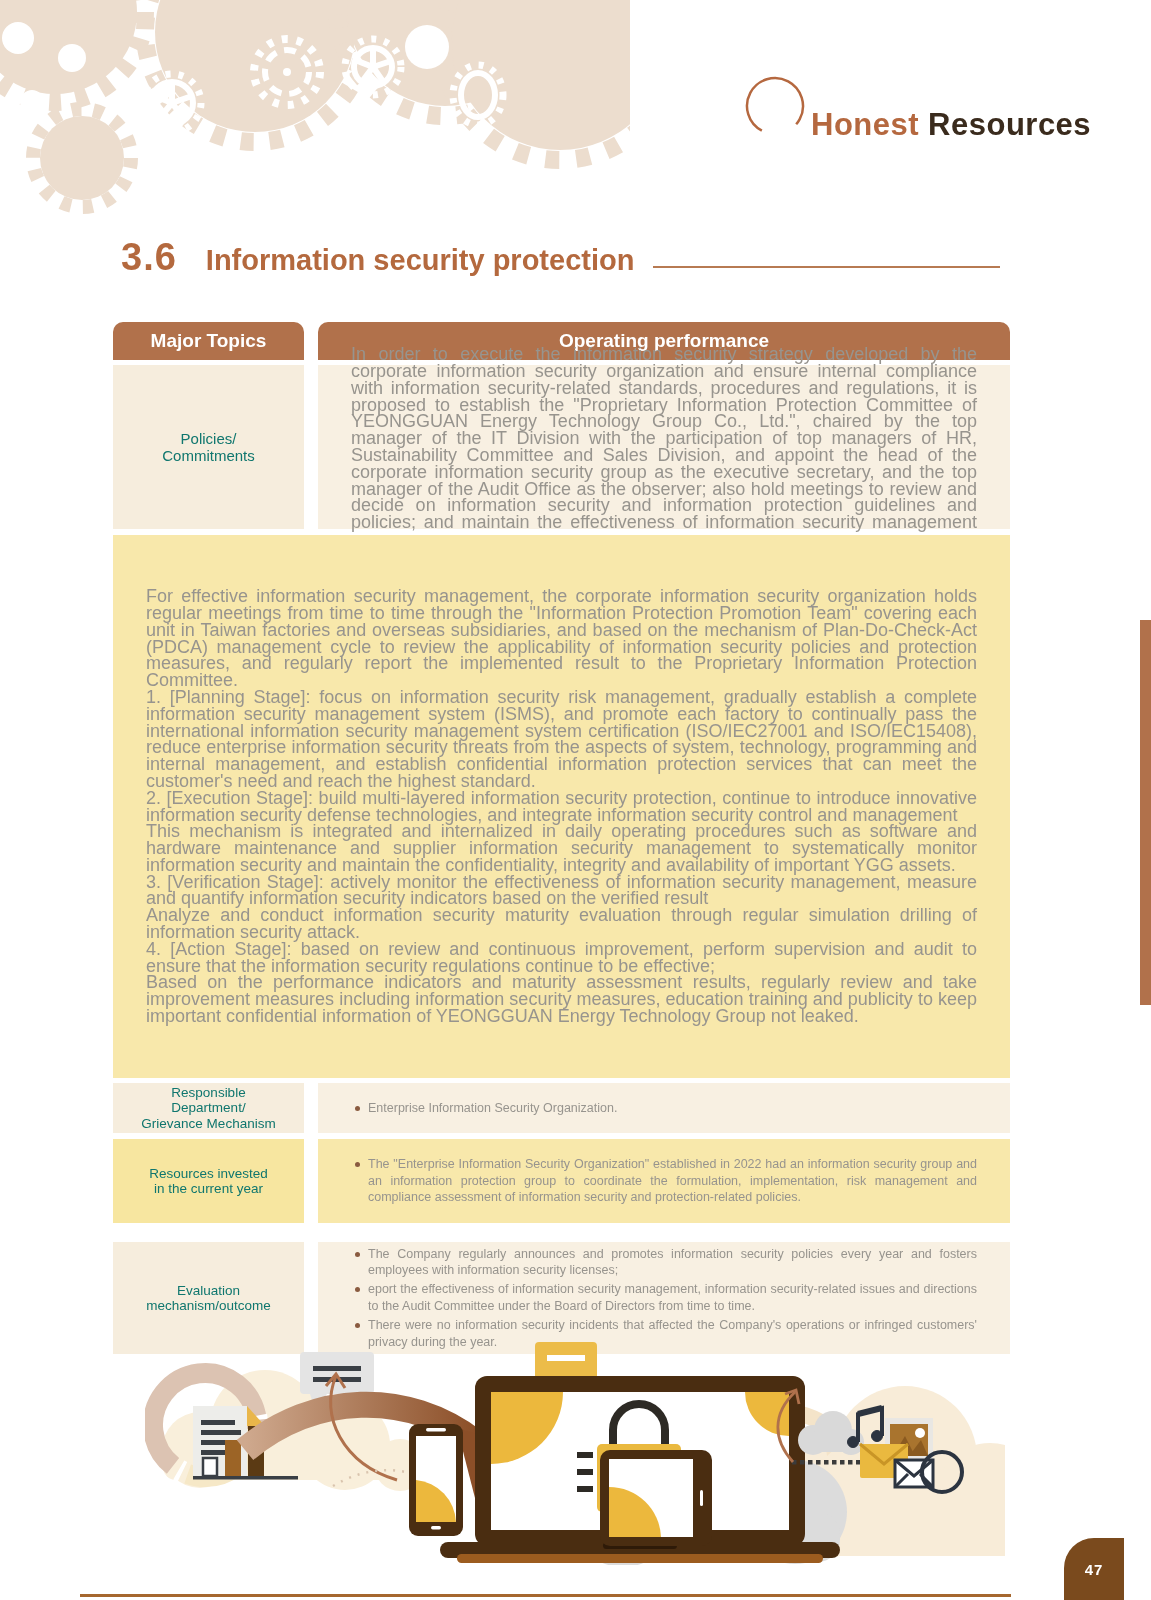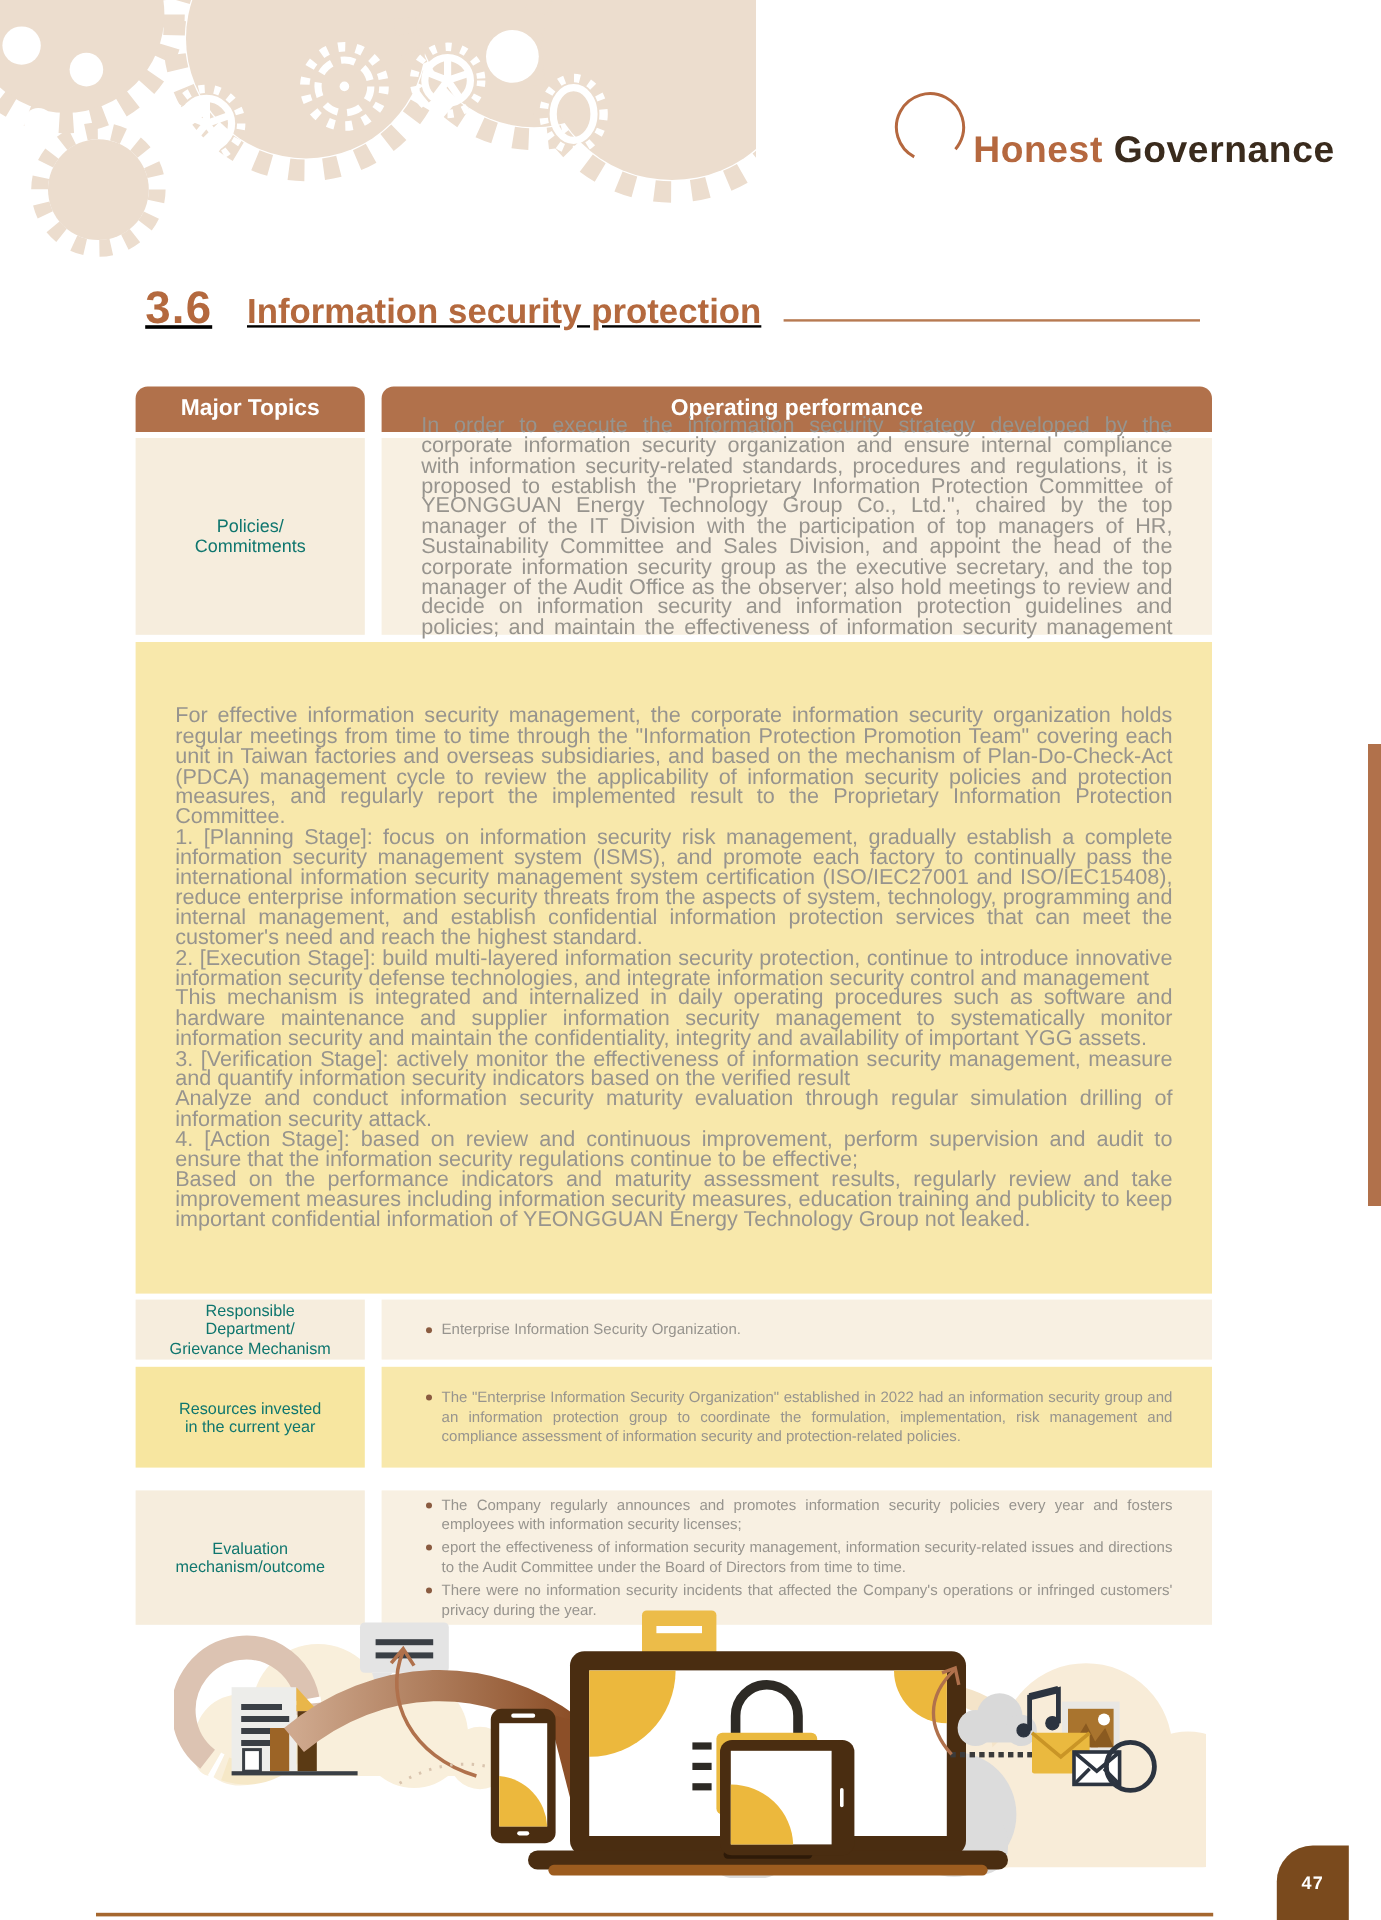--- a/index.html
+++ b/index.html
@@ -10,21 +10,21 @@
   .gears{position:absolute;left:0;top:0;}
 
   
   .brand{position:absolute;left:745px;top:70px;display:flex;align-items:flex-end;height:72px;}
   .brand svg{display:block;}
   .brand-text{margin-left:4px;font-size:31px;font-weight:bold;letter-spacing:.5px;line-height:1;padding-bottom:2px;white-space:nowrap;}
   .brand-accent{color:#b5683f;}
   .brand-rest{color:#3a2b1d;margin-left:9px;}
 
   
-  .section-title{position:absolute;left:121px;top:236px;display:flex;align-items:baseline;text-decoration:underline;}
+  .section-title{position:absolute;left:121px;top:236px;display:flex;align-items:baseline;}
   .section-num{font-size:38px;font-weight:bold;color:#b4693e;letter-spacing:1px;}
   .section-name{font-size:29px;font-weight:bold;color:#b4693e;margin-left:29px;}
   .title-rule{position:absolute;left:653px;top:266px;width:347px;height:2px;background:#b77a52;}
 
   
   .mtable{position:absolute;left:113px;top:322px;width:897px;}
   .trow{display:flex;gap:14px;}
   .lcell{width:191px;flex:0 0 191px;display:flex;align-items:center;justify-content:center;text-align:center;}
   .rcell{flex:1;display:flex;align-items:center;padding:0 33px;box-sizing:border-box;}
   .hd{background:#b1714b;border-radius:10px 10px 0 0;height:38px;}
@@ -92,21 +92,21 @@
         <ellipse cx="478" cy="95" rx="25" ry="30" stroke-width="7" stroke-dasharray="5 8"></ellipse>
       </g>
     </g>
   </svg>
 
   <div class="brand">
     <svg width="62" height="72" viewBox="0 0 62 72">
       <circle cx="30" cy="36" r="28" fill="none" stroke="#b5683f" stroke-width="2.5" stroke-dasharray="138 38" transform="rotate(118 30 36)"></circle>
     </svg>
     <div class="brand-text">
-      <span class="brand-accent">Honest</span><span class="brand-rest">Governance</span>
+      <span class="brand-accent">Honest</span><span class="brand-rest">Resources</span>
     </div>
   </div>
 
   <div class="section-title">
     <span class="section-num">3.6</span>
     <span class="section-name">Information security protection</span>
   </div>
   <div class="title-rule"></div>
 
   <div class="mtable">

